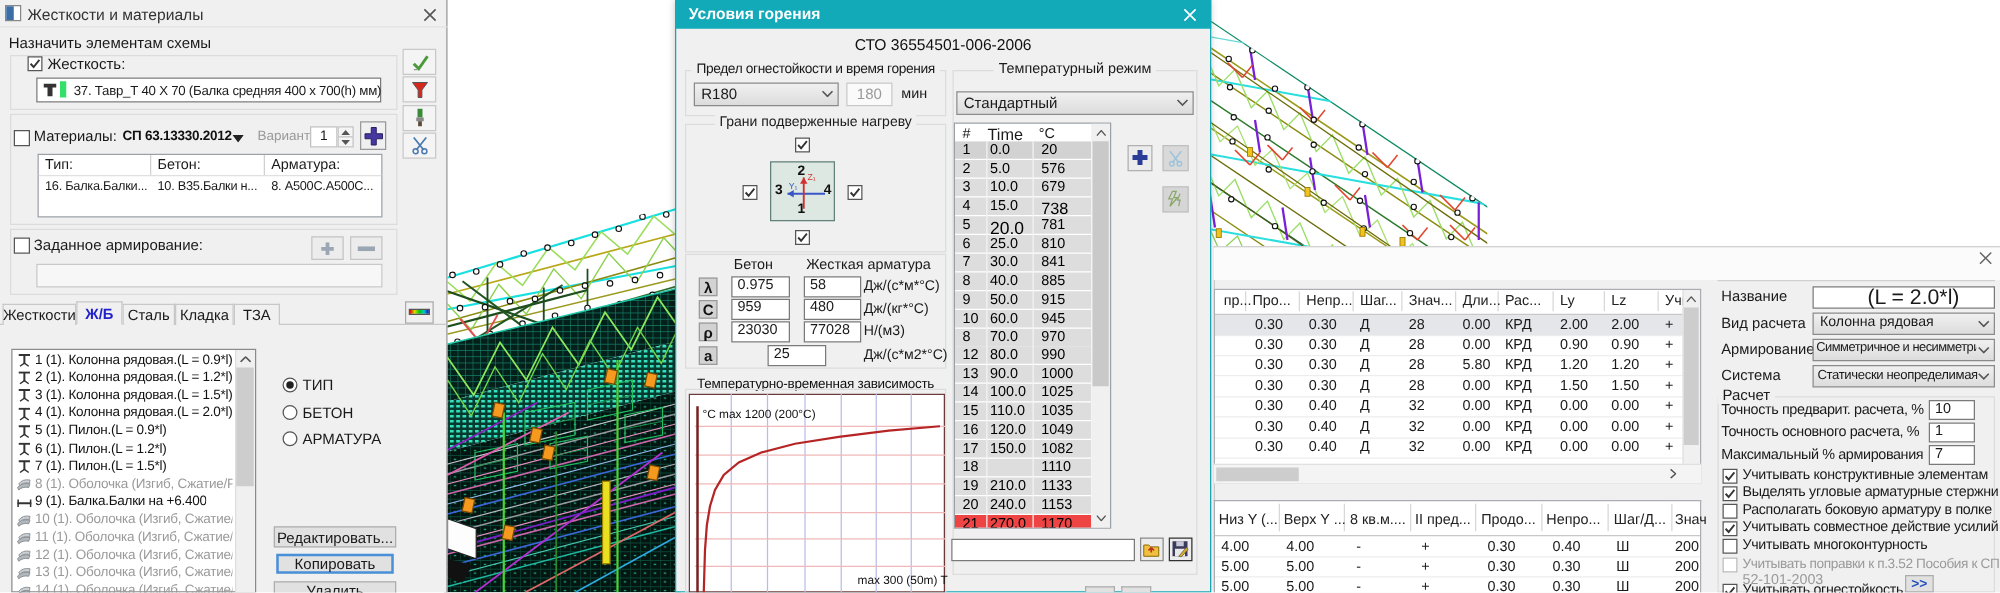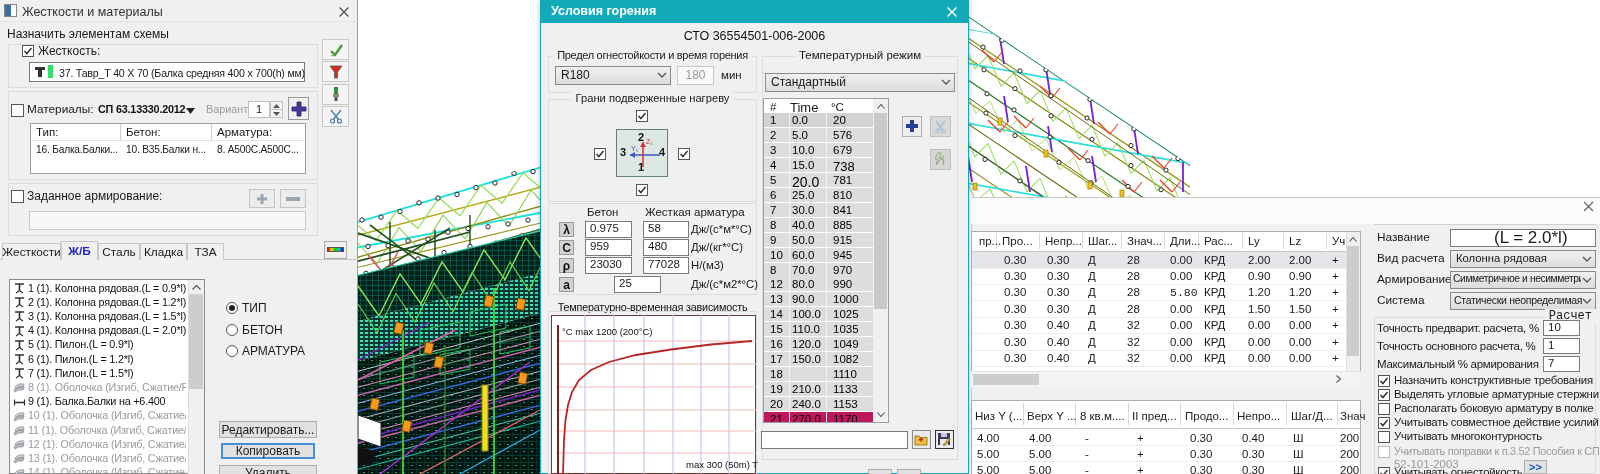--- a/index.html
+++ b/index.html
@@ -592,21 +592,21 @@
 <div style="position:absolute;left:0;top:269.1px;width:109px;height:14px;background:#dddddd;">
         <span style="position:absolute;left:6px;top:1px;font-size:11.5px;">19</span>
         <span style="position:absolute;left:28px;top:1px;font-size:11.5px;">210.0</span>
         <span style="position:absolute;left:69px;top:1px;font-size:11.5px;">1133</span>
       </div>
 <div style="position:absolute;left:0;top:284.1px;width:109px;height:14px;background:#dddddd;">
         <span style="position:absolute;left:6px;top:1px;font-size:11.5px;">20</span>
         <span style="position:absolute;left:28px;top:1px;font-size:11.5px;">240.0</span>
         <span style="position:absolute;left:69px;top:1px;font-size:11.5px;">1153</span>
       </div>
-<div style="position:absolute;left:0;top:299.0px;width:109px;height:14px;background:#be185d;">
+<div style="position:absolute;left:0;top:299.0px;width:109px;height:14px;background:#ef4444;">
         <span style="position:absolute;left:6px;top:1px;font-size:11.5px;">21</span>
         <span style="position:absolute;left:28px;top:1px;font-size:11.5px;">270.0</span>
         <span style="position:absolute;left:69px;top:1px;font-size:11.5px;">1170</span>
       </div>
 </div>
 <div class="abs" style="left:789px;top:113px;width:1px;height:309px;background:#f4f4f4;"></div>
 <div class="abs" style="left:826px;top:113px;width:1px;height:309px;background:#f4f4f4;"></div>
 <div class="abs" style="left:873px;top:99px;width:15px;height:323px;background:#f0f0f0;"></div>
 <svg class="abs" style="left:877px;top:104px" width="8" height="5" viewBox="0 0 8 5">
       <path d="M0.5 4.5 L4 0.5 L7.5 4.5" stroke="#555" stroke-width="1.1" fill="none"></path>
@@ -690,21 +690,21 @@
 <div class="abs" style="left:1170px;top:270px;font-size:11.5px;line-height:13.5px;color:#1a1a1a;">0.00</div>
 <div class="abs" style="left:1204px;top:270px;font-size:11.5px;line-height:13.5px;color:#1a1a1a;">КРД</div>
 <div class="abs" style="left:1248px;top:270px;font-size:11.5px;line-height:13.5px;color:#1a1a1a;">0.90</div>
 <div class="abs" style="left:1289px;top:270px;font-size:11.5px;line-height:13.5px;color:#1a1a1a;">0.90</div>
 <div class="abs" style="left:1332px;top:270px;font-size:11.5px;line-height:13.5px;color:#1a1a1a;">+</div>
 <div class="abs" style="left:972px;top:300px;width:375px;height:1px;background:#ededed;"></div>
 <div class="abs" style="left:1004px;top:286px;font-size:11.5px;line-height:13.5px;color:#1a1a1a;">0.30</div>
 <div class="abs" style="left:1047px;top:286px;font-size:11.5px;line-height:13.5px;color:#1a1a1a;">0.30</div>
 <div class="abs" style="left:1088px;top:286px;font-size:11.5px;line-height:13.5px;color:#1a1a1a;">Д</div>
 <div class="abs" style="left:1127px;top:286px;font-size:11.5px;line-height:13.5px;color:#1a1a1a;">28</div>
-<div class="abs" style="left:1170px;top:286px;font-size:11.5px;line-height:13.5px;color:#1a1a1a;font-family:Liberation Mono, monospace;">5.80</div>
+<div class="abs" style="left:1170px;top:286px;font-size:11.5px;line-height:13.5px;color:#1a1a1a;">5.80</div>
 <div class="abs" style="left:1204px;top:286px;font-size:11.5px;line-height:13.5px;color:#1a1a1a;">КРД</div>
 <div class="abs" style="left:1248px;top:286px;font-size:11.5px;line-height:13.5px;color:#1a1a1a;">1.20</div>
 <div class="abs" style="left:1289px;top:286px;font-size:11.5px;line-height:13.5px;color:#1a1a1a;">1.20</div>
 <div class="abs" style="left:1332px;top:286px;font-size:11.5px;line-height:13.5px;color:#1a1a1a;">+</div>
 <div class="abs" style="left:972px;top:317px;width:375px;height:1px;background:#ededed;"></div>
 <div class="abs" style="left:1004px;top:303px;font-size:11.5px;line-height:13.5px;color:#1a1a1a;">0.30</div>
 <div class="abs" style="left:1047px;top:303px;font-size:11.5px;line-height:13.5px;color:#1a1a1a;">0.30</div>
 <div class="abs" style="left:1088px;top:303px;font-size:11.5px;line-height:13.5px;color:#1a1a1a;">Д</div>
 <div class="abs" style="left:1127px;top:303px;font-size:11.5px;line-height:13.5px;color:#1a1a1a;">28</div>
 <div class="abs" style="left:1170px;top:303px;font-size:11.5px;line-height:13.5px;color:#1a1a1a;">0.00</div>
@@ -815,35 +815,35 @@
 <svg class="abs" style="left:1582px;top:277px" width="10" height="6" viewBox="0 0 10 6">
       <path d="M1 1 L5 5 L9 1" stroke="#555" stroke-width="1.3" fill="none"></path>
     </svg>
 <div class="abs" style="left:1377px;top:294px;font-size:11.8px;line-height:13.8px;color:#1a1a1a;">Система</div>
 <div class="abs" style="left:1450px;top:292px;width:146px;height:18px;background:linear-gradient(#f0f0f0,#dcdcdc);border:1px solid #8a8a8a;overflow:hidden;"></div>
 <div class="abs" style="left:1454px;top:294.0px;font-size:10.5px;line-height:12.5px;color:#1a1a1a;max-width:128px;overflow:hidden;"><span style="letter-spacing:-0.3px">Статически неопределимая</span></div>
 <svg class="abs" style="left:1582px;top:298px" width="10" height="6" viewBox="0 0 10 6">
       <path d="M1 1 L5 5 L9 1" stroke="#555" stroke-width="1.3" fill="none"></path>
     </svg>
 <div class="abs" style="left:1374px;top:317px;width:222px;height:157px;border:1px solid #dcdcdc;"></div>
-<div class="abs" style="left:1374px;top:309px;font-size:12px;line-height:14px;color:#1a1a1a;width:222px;text-align:right;font-family:Liberation Mono, monospace;"><span style="background:#f0f0f0;padding:0 4px;">Расчет</span></div>
+<div class="abs" style="left:1374px;top:309px;font-size:12px;line-height:14px;color:#1a1a1a;width:222px;text-align:left;"><span style="background:#f0f0f0;padding:0 4px;">Расчет</span></div>
 <div class="abs" style="left:1377px;top:322px;font-size:11.5px;line-height:13.5px;color:#1a1a1a;letter-spacing:-0.3px;">Точность предварит. расчета, %</div>
 <div class="abs" style="left:1543px;top:320px;width:37px;height:16px;background:#fff;border:1px solid #7a7a7a;"></div>
 <div class="abs" style="left:1548px;top:321.0px;font-size:11.5px;line-height:13.5px;color:#1a1a1a;">10</div>
 <div class="abs" style="left:1377px;top:340px;font-size:11.5px;line-height:13.5px;color:#1a1a1a;letter-spacing:-0.3px;">Точность основного расчета, %</div>
 <div class="abs" style="left:1543px;top:338px;width:37px;height:16px;background:#fff;border:1px solid #7a7a7a;"></div>
 <div class="abs" style="left:1548px;top:339.0px;font-size:11.5px;line-height:13.5px;color:#1a1a1a;">1</div>
 <div class="abs" style="left:1377px;top:358px;font-size:11.5px;line-height:13.5px;color:#1a1a1a;letter-spacing:-0.3px;">Максимальный % армирования</div>
 <div class="abs" style="left:1543px;top:356px;width:37px;height:16px;background:#fff;border:1px solid #7a7a7a;"></div>
 <div class="abs" style="left:1548px;top:357.0px;font-size:11.5px;line-height:13.5px;color:#1a1a1a;">7</div>
 <div class="abs" style="left:1378px;top:375px;width:12px;height:12px;background:#fff;border:1px solid #555;"></div>
 <svg class="abs" style="left:1378px;top:375px" width="12" height="12" viewBox="0 0 13 13">
       <path d="M2.7 6.5 L5.3 9.3 L10.3 3.2" stroke="#333" stroke-width="1.6" fill="none"></path>
     </svg>
-<div class="abs" style="left:1394px;top:374px;font-size:11.4px;line-height:13.4px;color:#1a1a1a;letter-spacing:-0.25px;">Назначить конструктивные требования</div>
+<div class="abs" style="left:1394px;top:374px;font-size:11.4px;line-height:13.4px;color:#1a1a1a;letter-spacing:-0.25px;">Учитывать конструктивные элементам</div>
 <div class="abs" style="left:1378px;top:389px;width:12px;height:12px;background:#fff;border:1px solid #555;"></div>
 <svg class="abs" style="left:1378px;top:389px" width="12" height="12" viewBox="0 0 13 13">
       <path d="M2.7 6.5 L5.3 9.3 L10.3 3.2" stroke="#333" stroke-width="1.6" fill="none"></path>
     </svg>
 <div class="abs" style="left:1394px;top:388px;font-size:11.4px;line-height:13.4px;color:#1a1a1a;letter-spacing:-0.25px;">Выделять угловые арматурные стержни</div>
 <div class="abs" style="left:1378px;top:403px;width:12px;height:12px;background:#fff;border:1px solid #555;"></div>
 <div class="abs" style="left:1394px;top:402px;font-size:11.4px;line-height:13.4px;color:#1a1a1a;letter-spacing:-0.25px;">Располагать боковую арматуру в полке</div>
 <div class="abs" style="left:1378px;top:417px;width:12px;height:12px;background:#fff;border:1px solid #555;"></div>
 <svg class="abs" style="left:1378px;top:417px" width="12" height="12" viewBox="0 0 13 13">
       <path d="M2.7 6.5 L5.3 9.3 L10.3 3.2" stroke="#333" stroke-width="1.6" fill="none"></path>

